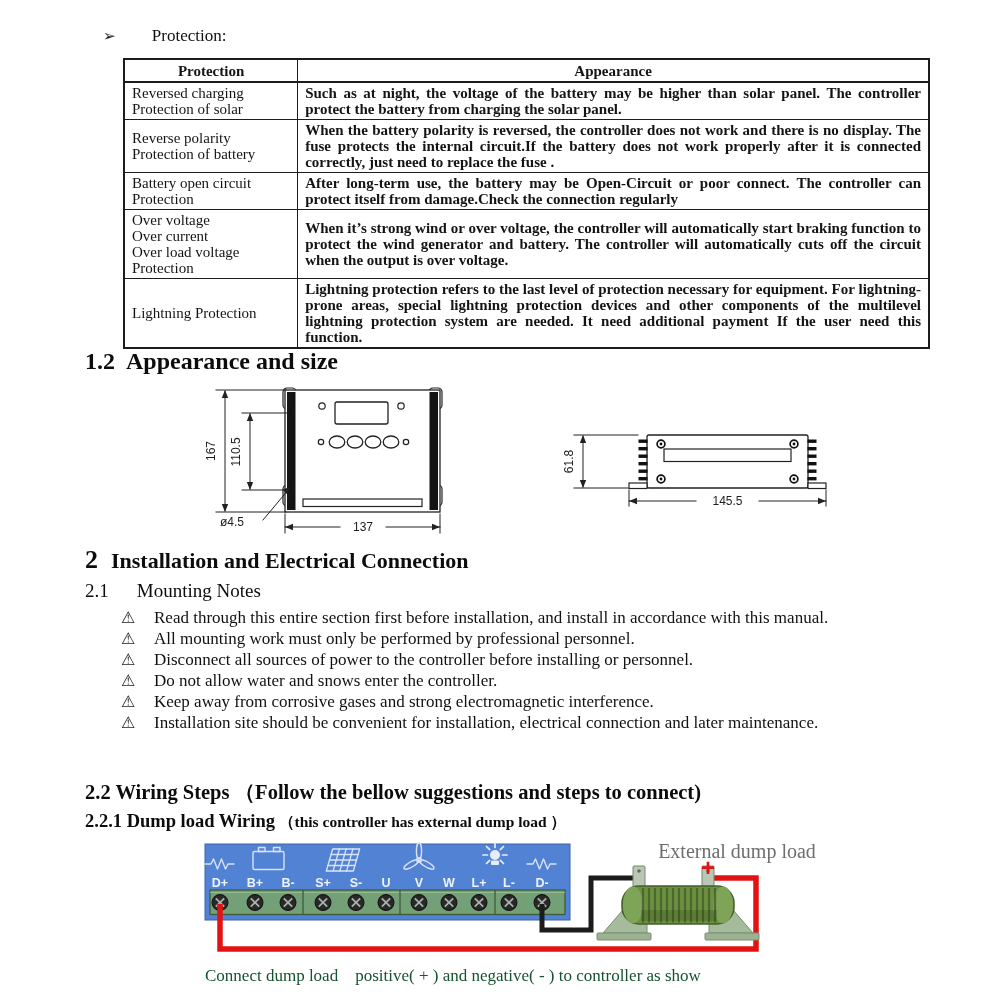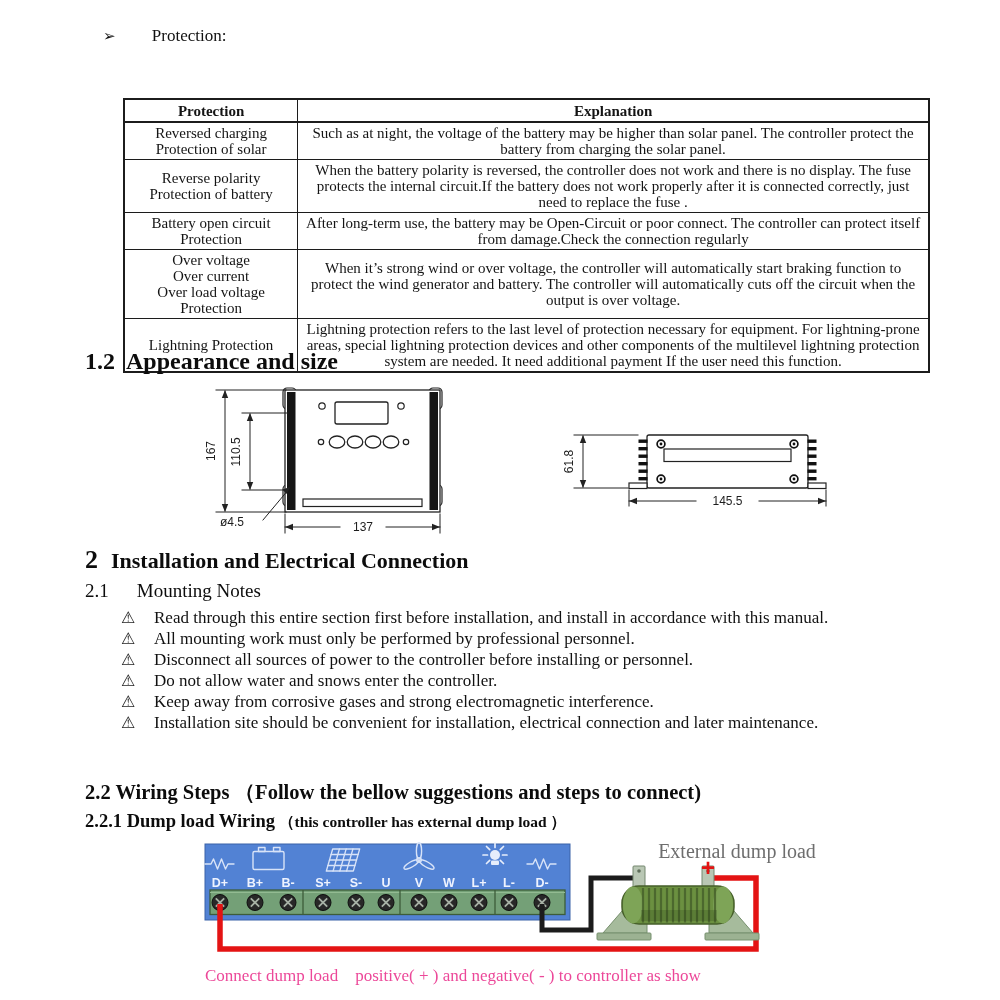--- a/index.html
+++ b/index.html
@@ -7,29 +7,29 @@
         font-family:"Liberation Serif",serif;color:#111;}
 
   
   .bullet-row{position:absolute;left:103px;top:26px;font-size:17px;}
   .bullet{font-family:"DejaVu Sans",sans-serif;font-size:15px;}
   .bullet-label{margin-left:32px;font-size:17px;}
 
   
   .ptable{position:absolute;left:123px;top:58px;width:807px;border-collapse:collapse;
           font-size:15px;line-height:16px;color:#141414;}
-  .ptable th,.ptable td{border:1.4px solid #1c1c1c;vertical-align:middle;text-align:center;}
-  .ptable{border:2px solid #1c1c1c;margin-top:40px;}
+  .ptable th,.ptable td{border:1.4px solid #1c1c1c;vertical-align:middle;}
+  .ptable{border:2px solid #1c1c1c;}
   .ptable th{font-size:15px;font-weight:bold;text-align:center;padding:2px 4px;height:17px;
              border-bottom-width:2px;}
   .ptable td{padding:2px 7px;}
   .ptable .c1{width:174px;}
   .ptable .c2{width:633px;}
   .pcol{white-space:pre-line;}
-  .ecol{text-align:justify;}
+  .ecol{text-align:justify;font-weight:bold;}
 
   
   .h12{position:absolute;left:85px;top:348px;font-weight:bold;font-size:24px;color:#0c0c0c;}
   .h12 .t{margin-left:11px;}
   .h2{position:absolute;left:85px;top:545px;font-weight:bold;color:#0c0c0c;}
   .h2 .n{font-size:26px;}
   .h2 .t{font-size:22px;margin-left:13px;}
   .h21{position:absolute;left:85px;top:580px;font-weight:normal;font-size:19px;color:#0c0c0c;}
   .h21 .t{margin-left:28px;}
   .h22{position:absolute;left:85px;top:778px;font-weight:bold;font-size:20.5px;color:#0c0c0c;}
@@ -39,21 +39,21 @@
 
   
   .warnings{position:absolute;left:121px;top:607px;width:796px;}
   .warn-item{display:flex;gap:9px;font-size:17px;line-height:21px;}
   .warn-icon{flex:0 0 24px;font-family:"DejaVu Sans",sans-serif;font-size:16px;
              color:#222;text-align:left;}
 
   
   .drawing-svg{position:absolute;left:200px;top:382px;}
   .figure-svg{position:absolute;left:195px;top:838px;}
-  .caption{position:absolute;left:205px;top:966px;font-size:17px;white-space:pre;color:#ec4899;}
+  .caption{position:absolute;left:205px;top:966px;font-size:17px;white-space:pre;color:#14532d;}
 
   svg text.dim{font-family:"Liberation Sans",sans-serif;font-size:12px;fill:#1d1d1d;}
   svg text.term{font-family:"Liberation Sans",sans-serif;font-size:12.5px;font-weight:bold;fill:#eef3ff;}
   svg text.extlabel{font-family:"Liberation Serif",serif;font-size:20px;fill:#6e6e6e;}
   svg text.plusmark{font-family:"Liberation Sans",sans-serif;font-size:24px;font-weight:bold;fill:#e41313;}
 </style>
 </head>
 <body>
 
 <div class="page">
@@ -64,21 +64,21 @@
   </div>
 
   <table class="ptable">
     <colgroup>
         <col class="c1">
         <col class="c2">
       </colgroup>
     <thead>
       <tr>
         <th>Protection</th>
-        <th>Explanation</th>
+        <th>Appearance</th>
       </tr>
     </thead>
     <tbody>
       <tr>
         <td class="pcol">Reversed charging
 Protection of solar</td>
         <td class="ecol">Such as at night, the voltage of the battery may be higher than solar panel. The controller protect the battery from charging the solar panel.</td>
       </tr>
       <tr>
         <td class="pcol">Reverse polarity

